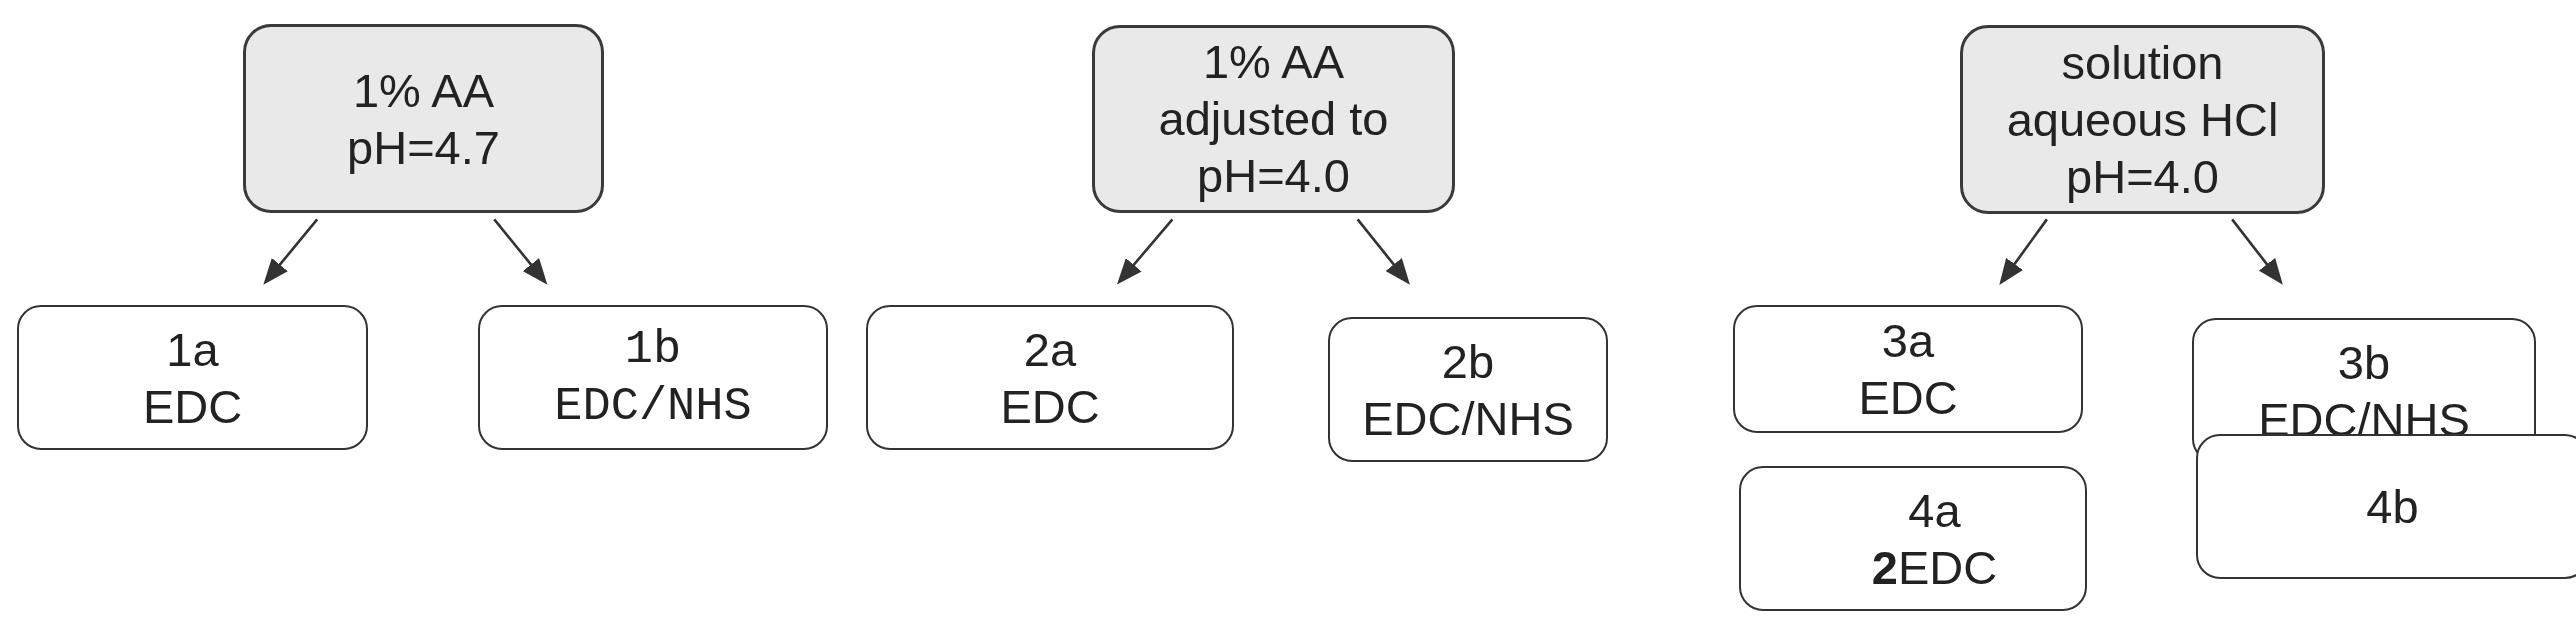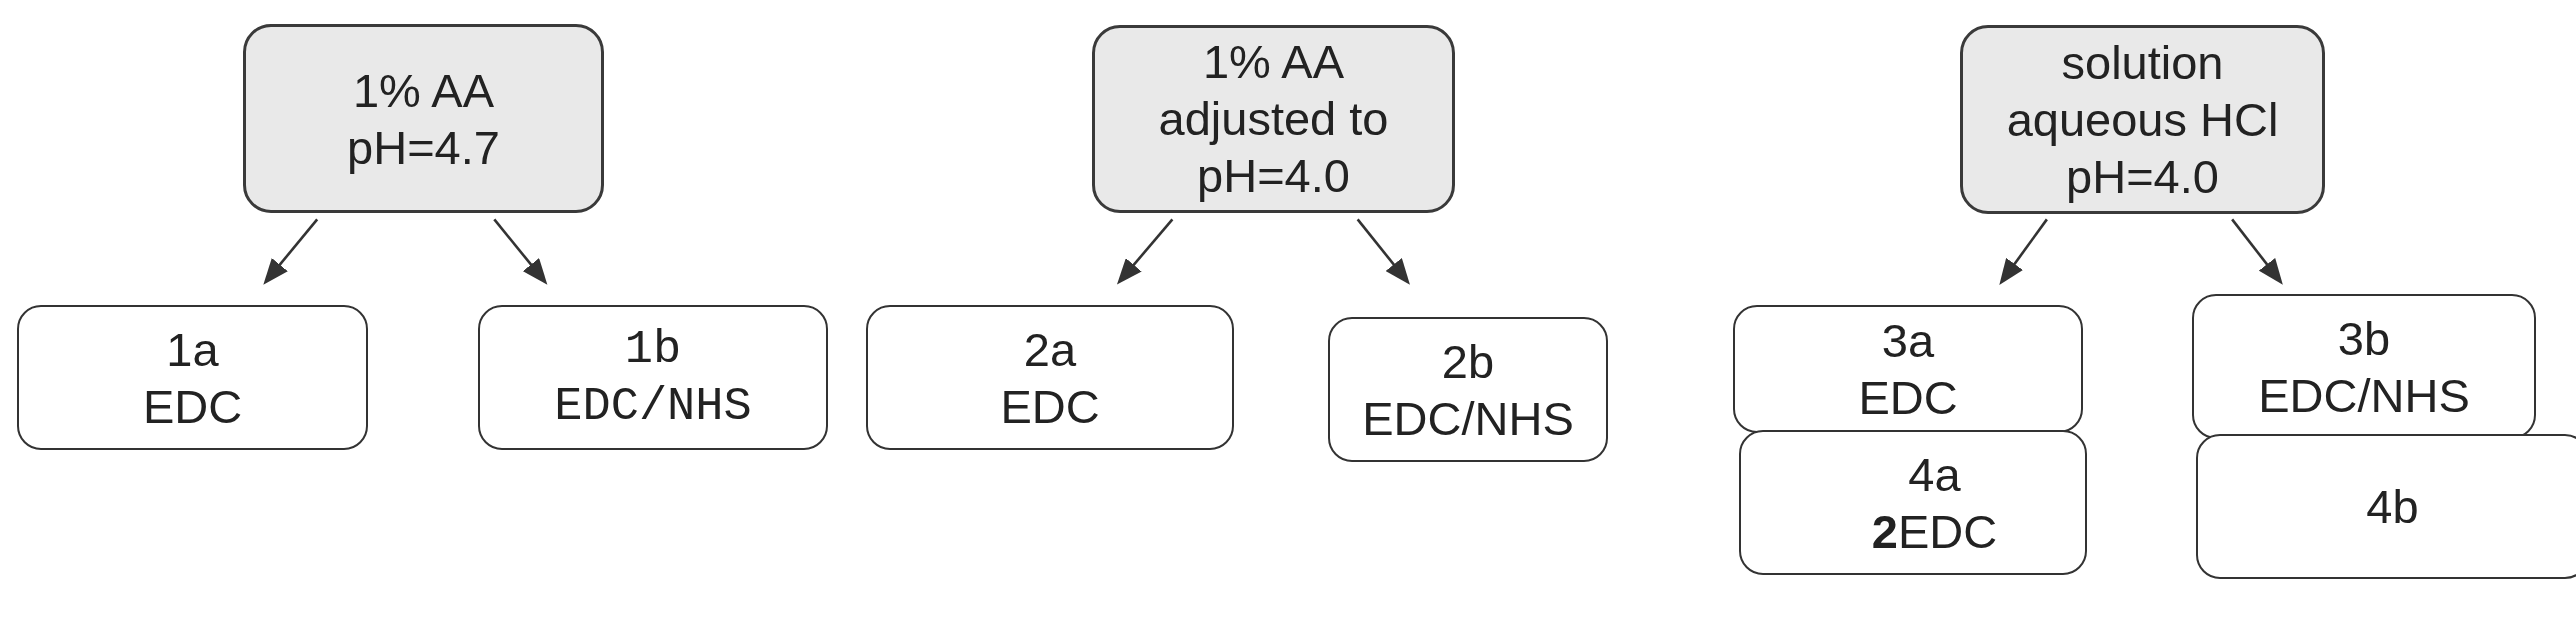--- a/index.html
+++ b/index.html
@@ -101,26 +101,26 @@
   <div class="node child" style="left:1328px; top:305px; width:280px; height:145px;margin-top:12px;">
     <div>2b</div>
     <div>EDC/NHS</div>
   </div>
 
   <div class="node child" style="left:1733px; top:305px; width:350px; height:128px;justify-content:center;">
     <div>3a</div>
     <div>EDC</div>
   </div>
 
-  <div class="node child" style="left:2192px; top:294px; width:344px; height:145px;">
+  <div class="node child" style="left:2192px; top:318px; width:344px; height:145px;">
     <div>3b</div>
     <div>EDC/NHS</div>
   </div>
 
-  <div class="node child" style="left:1739px; top:430px; width:348px; height:145px;padding-left:43px;">
+  <div class="node child" style="left:1739px; top:466px; width:348px; height:145px;padding-left:43px;">
     <div>4a</div>
     <div><span class="bold">2</span><span>EDC</span></div>
   </div>
 
   <div class="node child" style="left:2196px; top:434px; width:393px; height:145px;">
     <div>4b</div>
   </div>
 
 </div>
 

